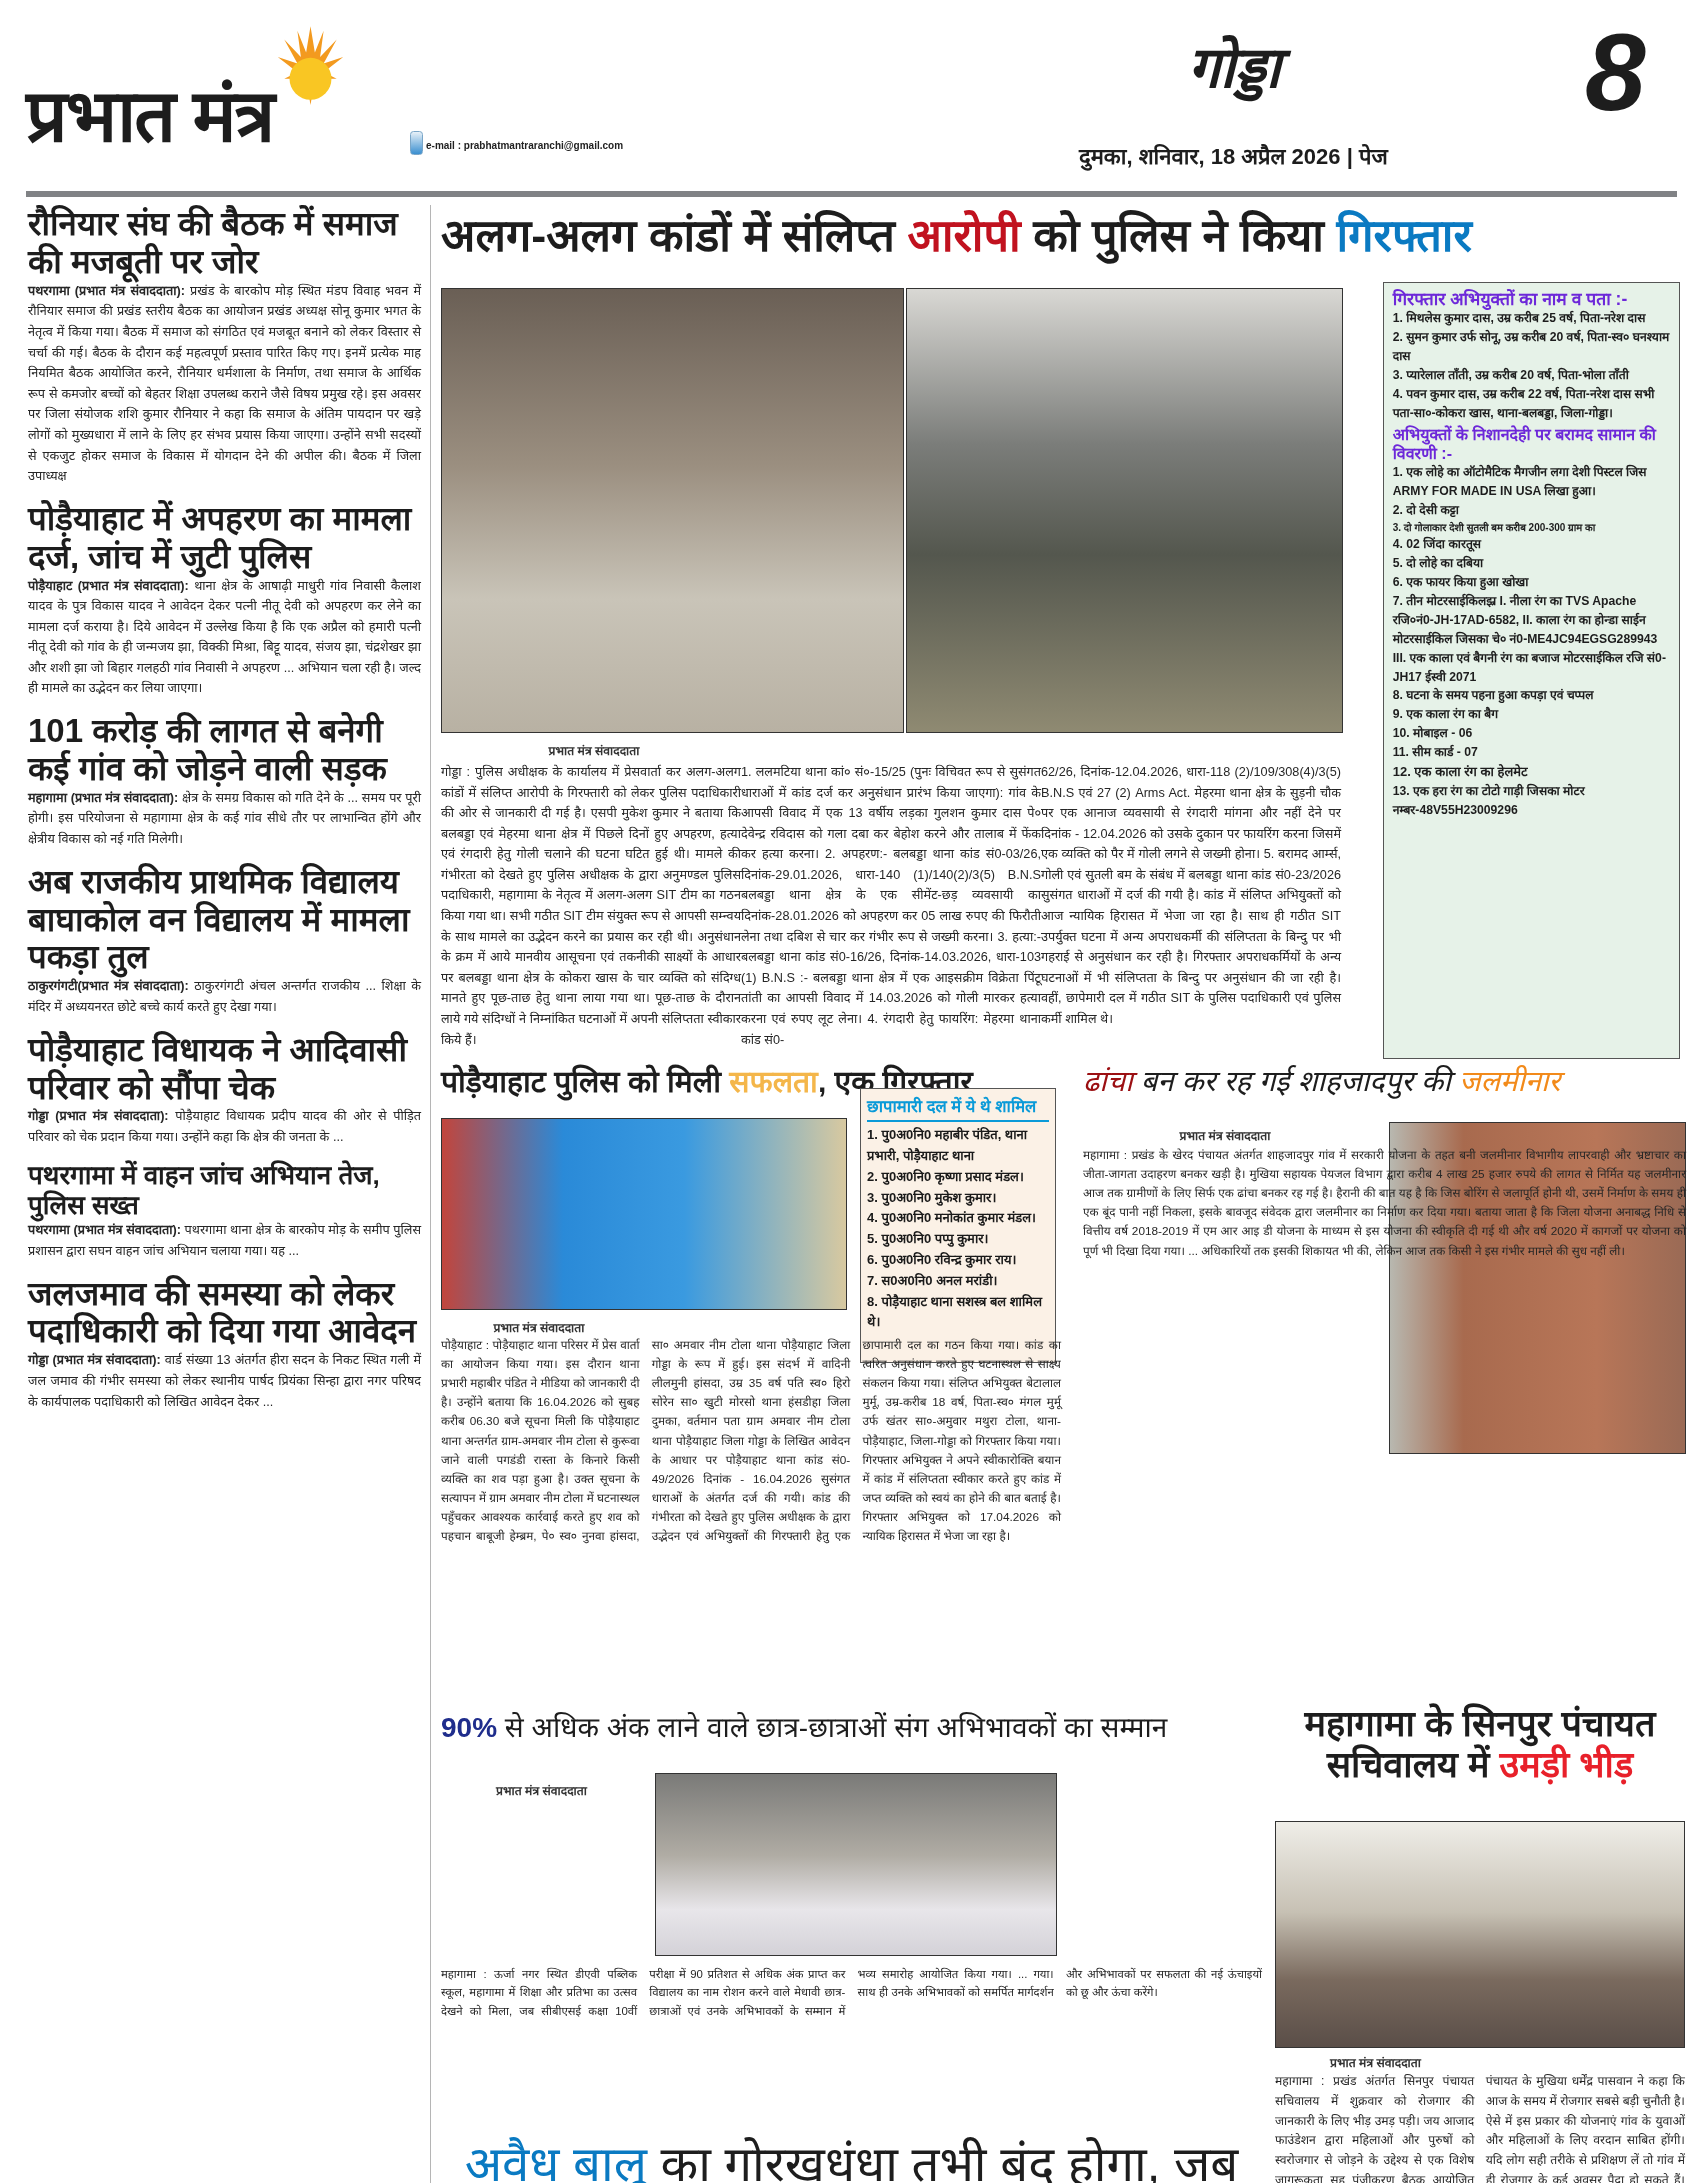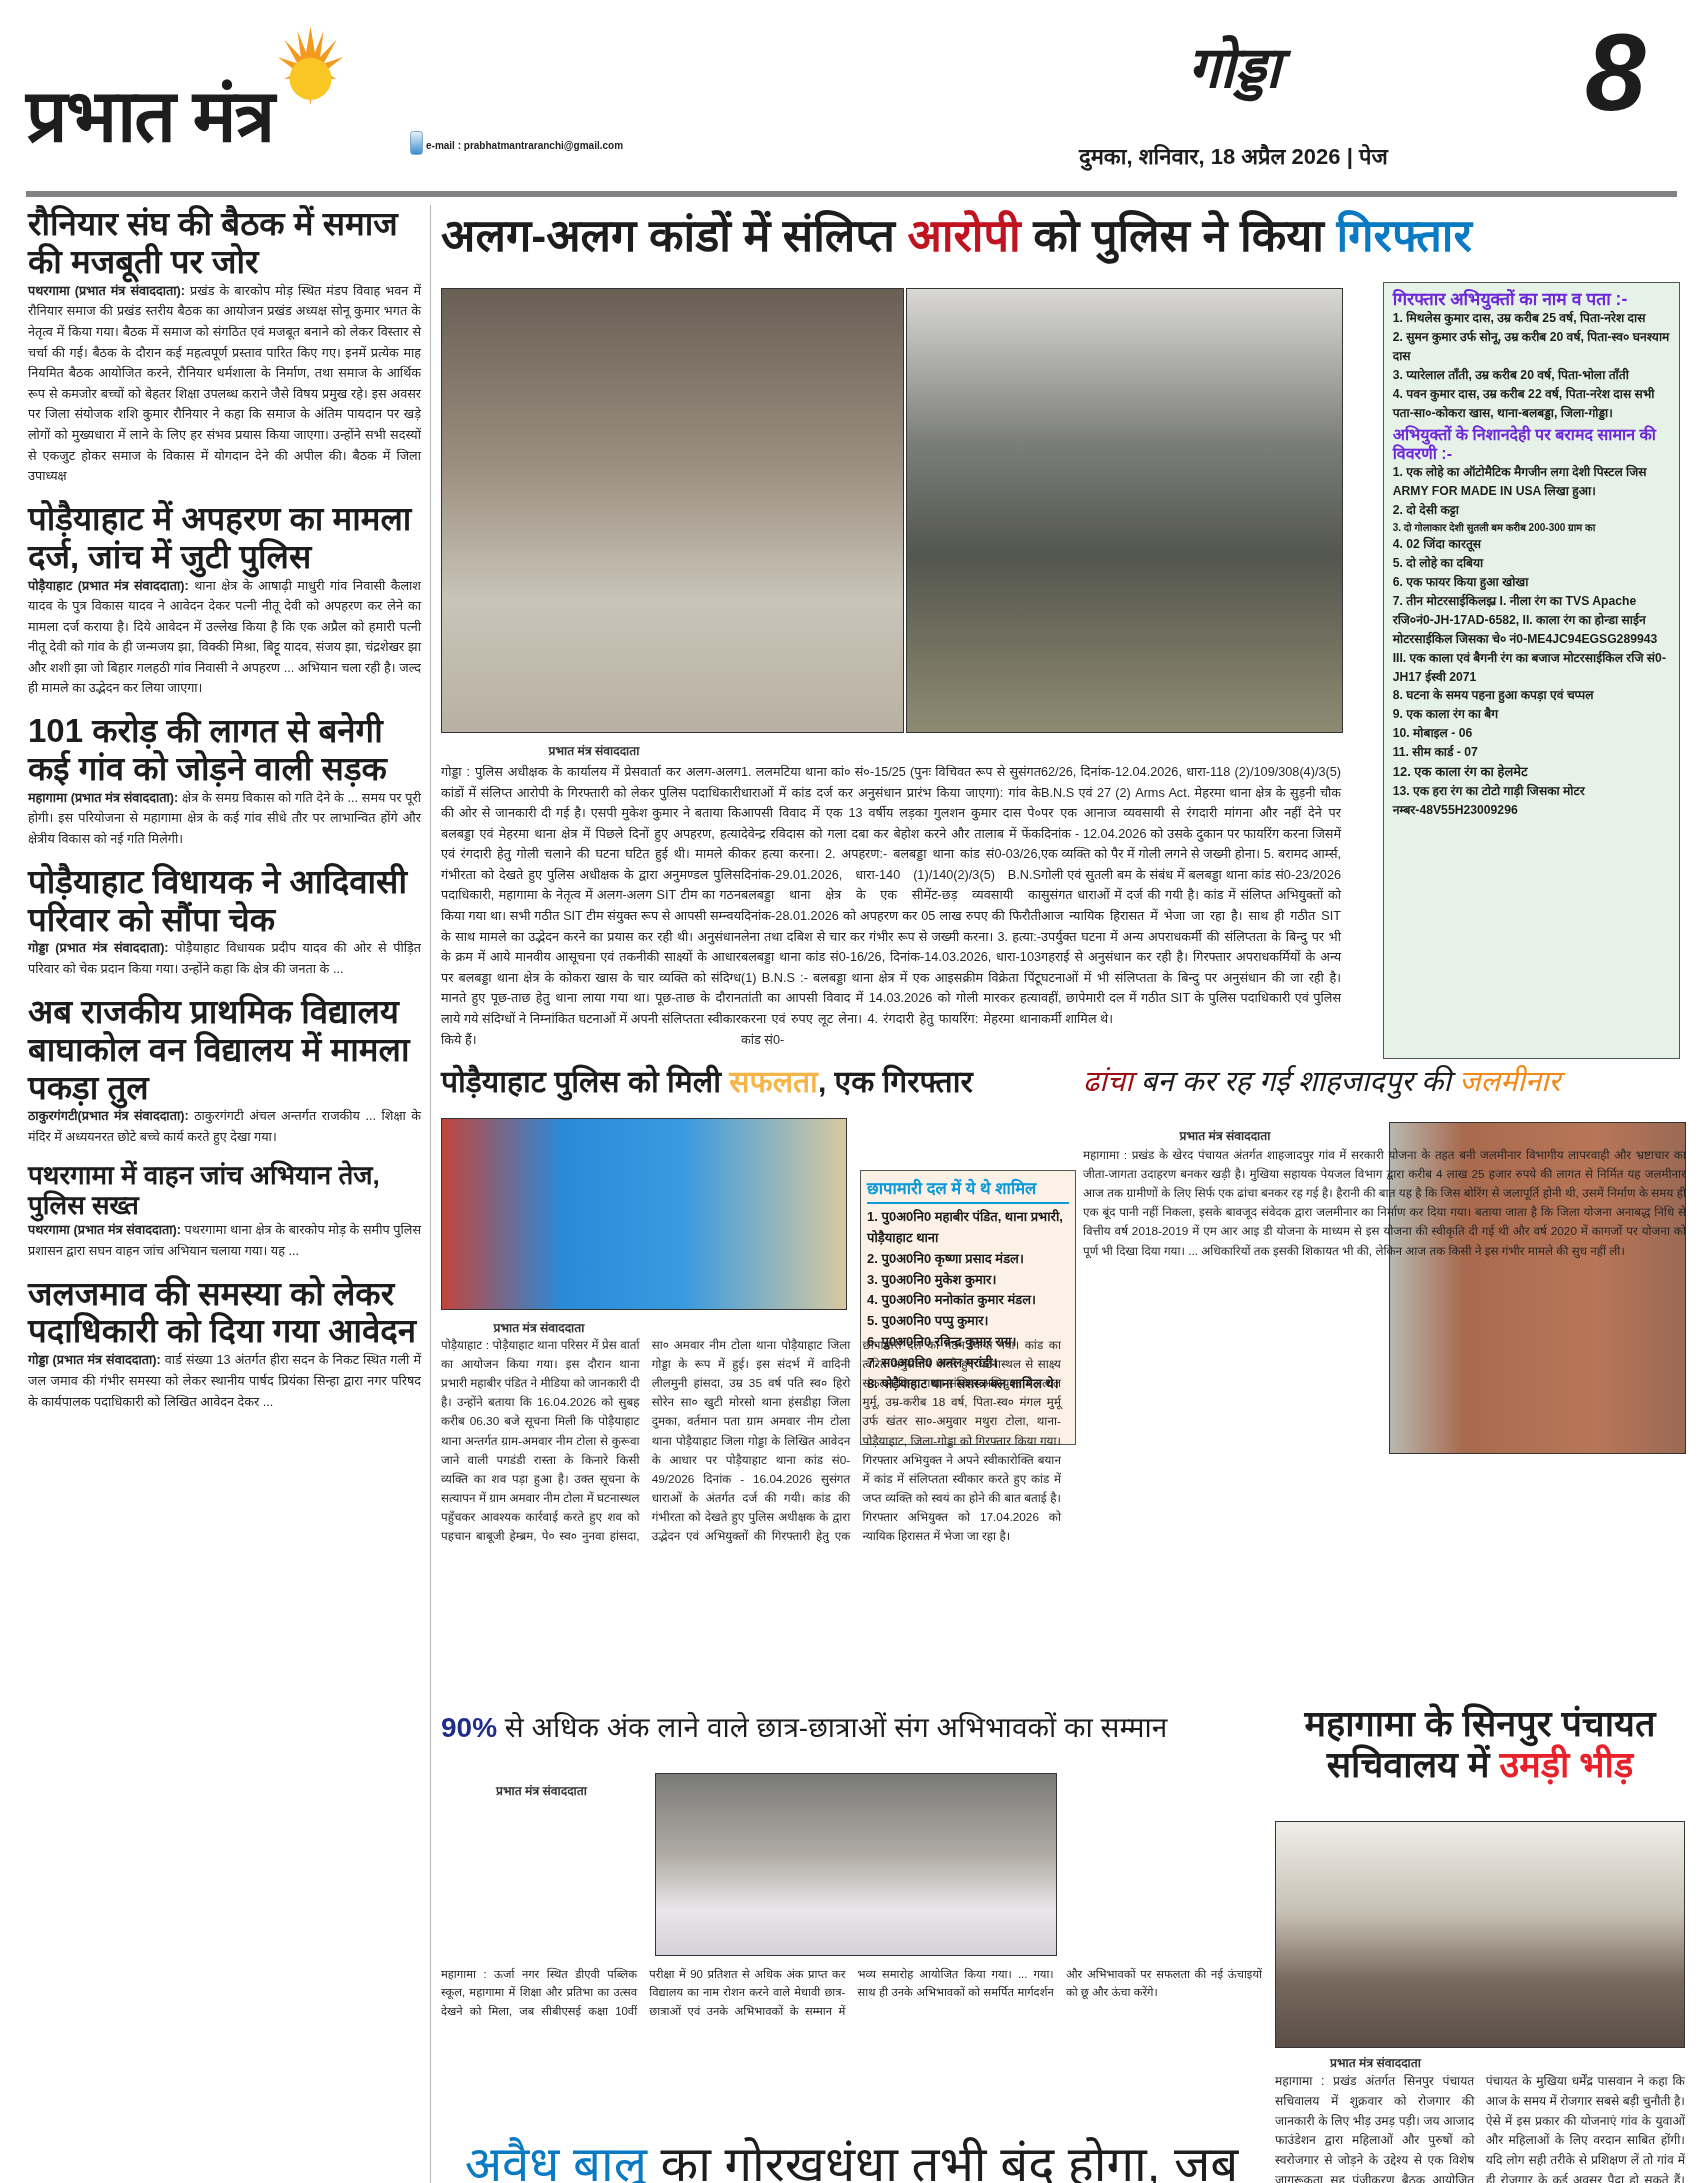--- a/index.html
+++ b/index.html
@@ -63,26 +63,26 @@
   </article>
   <article style="margin-bottom:13px;">
     <h2 class="hl" style="font-size:33px;">पोड़ैयाहाट में अपहरण का मामला दर्ज, जांच में जुटी पुलिस</h2>
     <p class="body-text"><span class="dateline-b">पोड़ैयाहाट (प्रभात मंत्र संवाददाता):</span> <span>थाना क्षेत्र के आषाढ़ी माधुरी गांव निवासी कैलाश यादव के पुत्र विकास यादव ने आवेदन देकर पत्नी नीतू देवी को अपहरण कर लेने का मामला दर्ज कराया है। दिये आवेदन में उल्लेख किया है कि एक अप्रैल को हमारी पत्नी नीतू देवी को गांव के ही जन्मजय झा, विक्की मिश्रा, बिट्टू यादव, संजय झा, चंद्रशेखर झा और शशी झा जो बिहार गलहठी गांव निवासी ने अपहरण ... अभियान चला रही है। जल्द ही मामले का उद्भेदन कर लिया जाएगा।</span></p>
   </article>
   <article style="margin-bottom:13px;">
     <h2 class="hl" style="font-size:33px;">101 करोड़ की लागत से बनेगी कई गांव को जोड़ने वाली सड़क</h2>
     <p class="body-text"><span class="dateline-b">महागामा (प्रभात मंत्र संवाददाता):</span> <span>क्षेत्र के समग्र विकास को गति देने के ... समय पर पूरी होगी। इस परियोजना से महागामा क्षेत्र के कई गांव सीधे तौर पर लाभान्वित होंगे और क्षेत्रीय विकास को नई गति मिलेगी।</span></p>
   </article>
   <article style="margin-bottom:13px;">
+    <h2 class="hl" style="font-size:33px;">अब राजकीय प्राथमिक विद्यालय बाघाकोल वन विद्यालय में मामला पकड़ा तुल</h2>
+    <p class="body-text"><span class="dateline-b">ठाकुरगंगटी(प्रभात मंत्र संवाददाता):</span> <span>ठाकुरगंगटी अंचल अन्तर्गत राजकीय ... शिक्षा के मंदिर में अध्ययनरत छोटे बच्चे कार्य करते हुए देखा गया।</span></p>
+  </article>
+  <article style="margin-bottom:13px;">
     <h2 class="hl" style="font-size:33px;">पोड़ैयाहाट विधायक ने आदिवासी परिवार को सौंपा चेक</h2>
     <p class="body-text"><span class="dateline-b">गोड्डा (प्रभात मंत्र संवाददाता):</span> <span>पोड़ैयाहाट विधायक प्रदीप यादव की ओर से पीड़ित परिवार को चेक प्रदान किया गया। उन्होंने कहा कि क्षेत्र की जनता के ...</span></p>
-  </article>
-  <article style="margin-bottom:13px;">
-    <h2 class="hl" style="font-size:33px;">अब राजकीय प्राथमिक विद्यालय बाघाकोल वन विद्यालय में मामला पकड़ा तुल</h2>
-    <p class="body-text"><span class="dateline-b">ठाकुरगंगटी(प्रभात मंत्र संवाददाता):</span> <span>ठाकुरगंगटी अंचल अन्तर्गत राजकीय ... शिक्षा के मंदिर में अध्ययनरत छोटे बच्चे कार्य करते हुए देखा गया।</span></p>
   </article>
   <article style="margin-bottom:13px;">
     <h2 class="hl" style="font-size:26px;">पथरगामा में वाहन जांच अभियान तेज, पुलिस सख्त</h2>
     <p class="body-text"><span class="dateline-b">पथरगामा (प्रभात मंत्र संवाददाता):</span> <span>पथरगामा थाना क्षेत्र के बारकोप मोड़ के समीप पुलिस प्रशासन द्वारा सघन वाहन जांच अभियान चलाया गया। यह ...</span></p>
   </article>
   <article>
     <h2 class="hl" style="font-size:33px;">जलजमाव की समस्या को लेकर पदाधिकारी को दिया गया आवेदन</h2>
     <p class="body-text"><span class="dateline-b">गोड्डा (प्रभात मंत्र संवाददाता):</span> <span>वार्ड संख्या 13 अंतर्गत हीरा सदन के निकट स्थित गली में जल जमाव की गंभीर समस्या को लेकर स्थानीय पार्षद प्रियंका सिन्हा द्वारा नगर परिषद के कार्यपालक पदाधिकारी को लिखित आवेदन देकर ...</span></p>
   </article>
 </div>
@@ -121,21 +121,21 @@
   <div class="box-item" style="font-size:12.2px;">10. मोबाइल - 06</div>
   <div class="box-item" style="font-size:12.2px;">11. सीम कार्ड - 07</div>
   <div class="box-item" style="font-size:13px;">12. एक काला रंग का हेलमेट</div>
   <div class="box-item" style="font-size:12.2px;">13. एक हरा रंग का टोटो गाड़ी जिसका मोटर नम्बर-48V55H23009296</div>
 </div>
 
 <h2 class="abs hl" style="left:441px; top:1065px; width:620px; font-size:30px; white-space:nowrap;">
   <span>पोड़ैयाहाट पुलिस को मिली </span><span class="yellow">सफलता</span><span>, एक गिरफ्तार</span>
 </h2>
 <div class="abs photo" style="left:441px; top:1118px; width:406px; height:192px; background:linear-gradient(90deg,#c2453c 0%,#2a8ad8 30%,#3a9ae0 60%,#d8c9a0 100%);"></div>
-<div class="abs raid-box" style="left:860px; top:1170px; width:216px; height:275px;">
+<div class="abs raid-box" style="left:860px; top:1088px; width:196px; height:275px;">
   <div class="raid-title">छापामारी दल में ये थे शामिल</div>
   <div class="raid-item">1. पु0अ0नि0 महाबीर पंडित, थाना प्रभारी, पोड़ैयाहाट थाना</div>
   <div class="raid-item">2. पु0अ0नि0 कृष्णा प्रसाद मंडल।</div>
   <div class="raid-item">3. पु0अ0नि0 मुकेश कुमार।</div>
   <div class="raid-item">4. पु0अ0नि0 मनोकांत कुमार मंडल।</div>
   <div class="raid-item">5. पु0अ0नि0 पप्पु कुमार।</div>
   <div class="raid-item">6. पु0अ0नि0 रविन्द्र कुमार राय।</div>
   <div class="raid-item">7. स0अ0नि0 अनल मरांडी।</div>
   <div class="raid-item">8. पोड़ैयाहाट थाना सशस्त्र बल शामिल थे।</div>
 </div>

